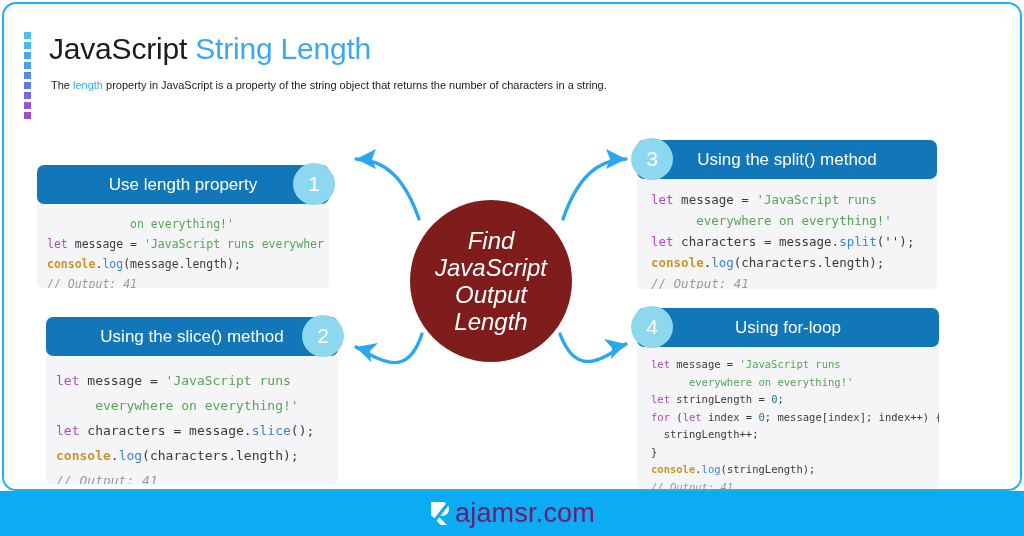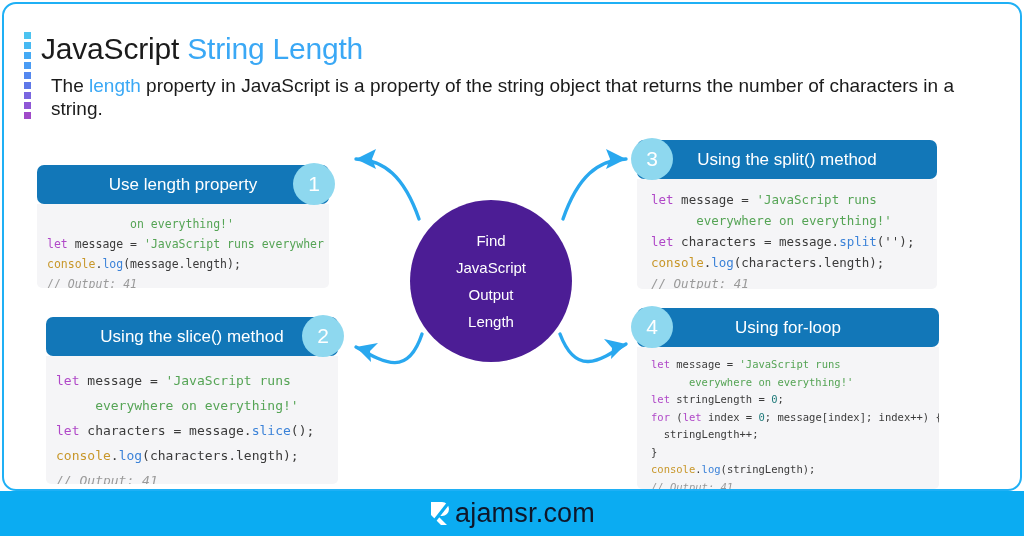--- a/index.html
+++ b/index.html
@@ -26,53 +26,54 @@
     left: 20px; top: 28px;
     width: 10px;
     display: flex;
     flex-direction: column;
     gap: 3px;
   }
   #dots i { display: block; width: 7px; height: 7px; }
 
   #title {
     position: absolute;
-    left: 37px; top: 28px;
+    left: 45px; top: 28px;
     font-size: 30px;
     letter-spacing: -0.2px;
     color: #1b1b1b;
     white-space: nowrap;
   }
   #title .accent { color: #3aa8f5; }
 
   #desc {
     position: absolute;
     left: 47px; top: 70px;
     width: 910px;
-    font-size: 19px;
+    font-size: 11px;
     line-height: 23px;
     color: #1b1b1b;
   }
   #desc .accent { color: #3aa8f5; }
 
   
   #hub {
     position: absolute;
     left: 406px; top: 196px;
     width: 162px; height: 162px;
     border-radius: 50%;
-    background: #4c1d95;
+    background: #7f1d1d;
     color: #ffffff;
     display: flex;
     align-items: center;
     justify-content: center;
     text-align: center;
-    font-size: 15px;
+    font-size: 24px;
     line-height: 27px;
     z-index: 5;
+    font-style: italic;
   }
 
   
   #wires {
     position: absolute;
     left: 0; top: 0;
     width: 1020px; height: 489px;
     pointer-events: none;
     z-index: 1;
   }
@@ -126,39 +127,39 @@
 
   #p3 { left: 633px; top: 136px; width: 300px; }
   #p3 .code { height: 110px; font-size: 12.5px; line-height: 21px; padding: 10px 0 0 14px; border-radius: 0 0 5px 5px; }
 
   #p4 { left: 633px; top: 304px; width: 302px; }
   #p4 .code { height: 142px; font-size: 10.5px; line-height: 17.5px; padding: 9px 0 0 14px; border-radius: 0 0 5px 5px; }
 
   
   .k  { color: #b048c8; }   
   .s  { color: #55a455; }   
-  .o  { color: #c8972a; }   
+  .o  { color: #c8972a; font-weight: bold; }   
   .m  { color: #3b82d8; }   
   .n  { color: #1f7a7a; }   
   .c  { color: #9a9a9a; font-style: italic; }  
 
   
   #footer {
     position: absolute;
     left: 0; top: 491px;
     width: 1024px; height: 45px;
     background: #0bacf2;
     display: flex;
     align-items: center;
     justify-content: center;
   }
   #brand {
     display: flex;
     align-items: center;
-    color: #0f172a;
+    color: #701a75;
     font-size: 27px;
     letter-spacing: 0.2px;
   }
   #logo { margin-right: 1px; display: block; }
 </style>
 </head>
 <body>
 
 <div id="card">
 

